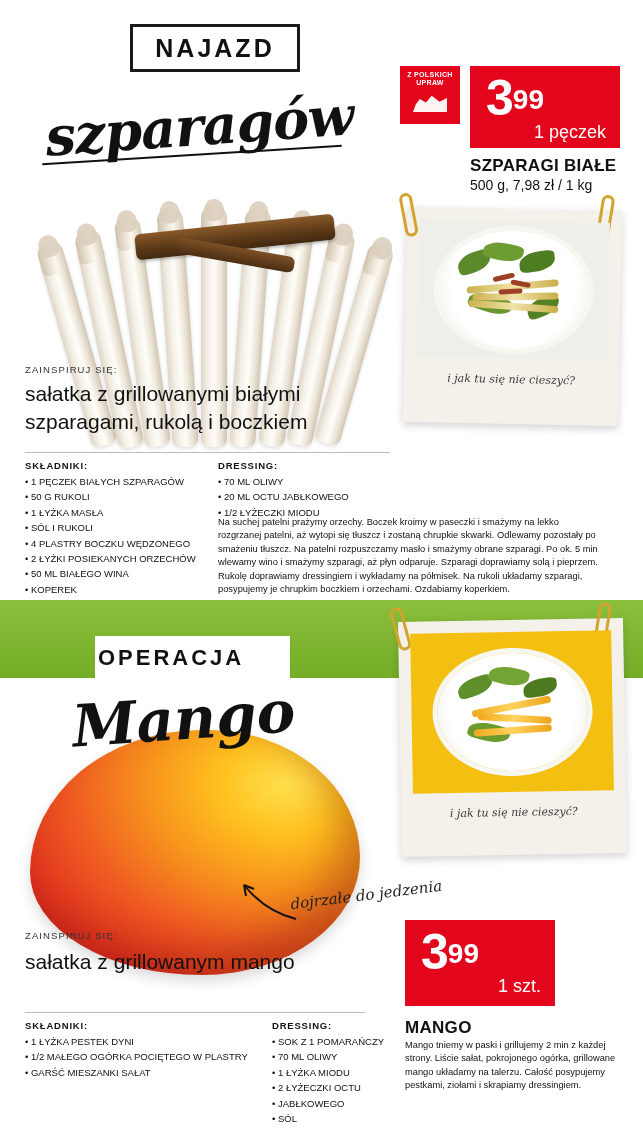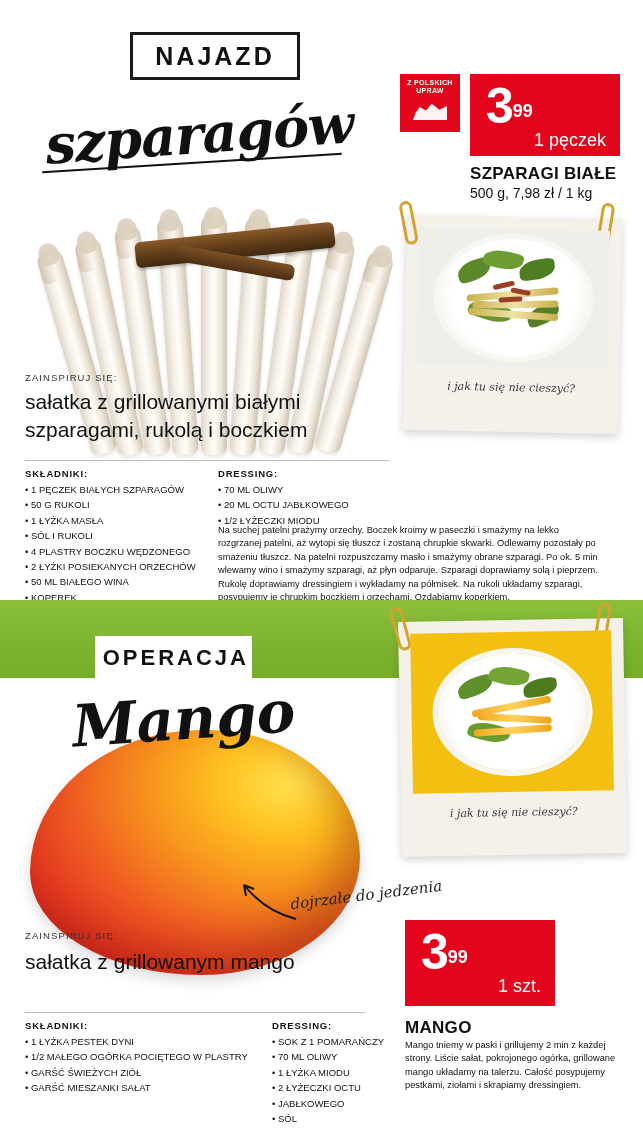--- a/index.html
+++ b/index.html
@@ -11,21 +11,21 @@
     overflow: hidden;
   }
   .page {
     position: relative;
     width: 643px;
     height: 1134px;
     background: #fff;
   }
 
   
-  .sec1 { position: absolute; left: 0; top: 12px; width: 643px; height: 708px; background: #ffffff; overflow: hidden; }
+  .sec1 { position: absolute; left: 0; top: 4px; width: 643px; height: 708px; background: #ffffff; overflow: hidden; }
 
   .najazd-box {
     position: absolute;
     left: 130px; top: 20px;
     width: 170px; height: 48px;
     border: 3px solid #1a1a1a;
     display: flex; align-items: center; justify-content: center;
   }
   .najazd-box span {
     font-size: 25px; letter-spacing: 3px; font-weight: 700; color: #111;
@@ -100,21 +100,21 @@
   .price-badge {
     position: absolute;
     background: #e3051b;
     color: #fff;
     padding: 10px 14px 12px 16px;
   }
   .price-badge .amount {
     font-size: 50px; font-weight: 700; line-height: .88; letter-spacing: -1px;
   }
   .price-badge .cents {
-    font-size: 18px; font-weight: 700; vertical-align: super;
+    font-size: 28px; font-weight: 700; vertical-align: super;
   }
   .price-badge .unit {
     font-size: 18px; margin-top: 2px; text-align: right;
   }
   #price1 { left: 470px; top: 62px; width: 150px; height: 82px; }
   #price1 .amount { text-align: left; }
   #price1 .unit { text-align: right; }
 
   .polskie-badge {
     position: absolute;
@@ -217,24 +217,24 @@
   }
 
   
   .sec2 { position: absolute; left: 0; top: 600px; width: 643px; height: 534px; background: #ffffff; overflow: hidden; }
   .green-band {
     position: absolute; left: 0; top: 0; width: 643px; height: 78px;
     background: linear-gradient(180deg,#8bbf3c,#74ad26);
   }
   .operacja-box {
     position: absolute; left: 95px; top: 36px;
-    width: 157px; height: 44px;
+    width: 195px; height: 44px;
     border: 3px solid #ffffff;
     background: #ffffff;
-    display: flex; align-items: center; justify-content: flex-end;
+    display: flex; align-items: center; justify-content: flex-start;
   }
   .operacja-box span { font-size: 22px; letter-spacing: 3px; font-weight: 700; color: #111; }
 
   .mango-script {
     position: absolute; left: 72px; top: 85px;
     font-family: "DejaVu Serif", serif;
     font-style: italic; font-weight: 700;
     font-size: 58px; color: #111;
     transform: rotate(-4deg);
   }
@@ -405,21 +405,20 @@
     <div class="method2">Mango tniemy w paski i grillujemy 2 min z każdej strony. Liście sałat, pokrojonego ogórka, grillowane mango układamy na talerzu. Całość posypujemy pestkami, ziołami i skrapiamy dressingiem.</div>
 
     <div class="zainspiruj" style="left:25px; top:330px;">ZAINSPIRUJ SIĘ:</div>
     <div class="recipe-title" style="left:25px; top:348px; width:300px;">sałatka z grillowanym mango</div>
     <div class="rule" style="left:25px; top:412px; width:340px;"></div>
 
     <div class="ing-head" style="left:25px; top:420px;">SKŁADNIKI:</div>
     <ul class="ing-list" style="left:25px; top:434px; width:235px;">
       <li>1 ŁYŻKA PESTEK DYNI</li>
       <li>1/2 MAŁEGO OGÓRKA POCIĘTEGO W PLASTRY</li>
-      <li>GARŚĆ ŚWIEŻYCH ZIÓŁ</li>
       <li>GARŚĆ MIESZANKI SAŁAT</li>
     </ul>
 
     <div class="ing-head" style="left:272px; top:420px;">DRESSING:</div>
     <ul class="ing-list" style="left:272px; top:434px; width:120px;">
       <li>SOK Z 1 POMARAŃCZY</li>
       <li>70 ML OLIWY</li>
       <li>1 ŁYŻKA MIODU</li>
       <li>2 ŁYŻECZKI OCTU</li>
       <li>JABŁKOWEGO</li>

